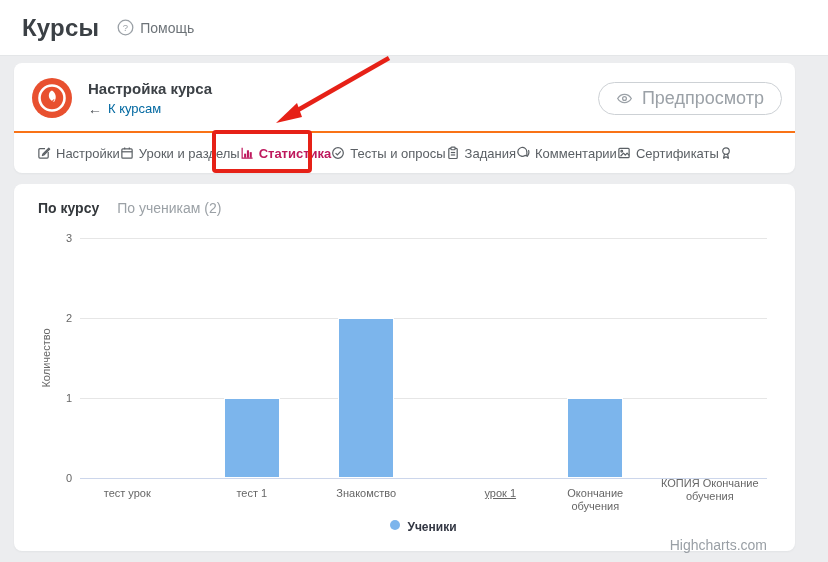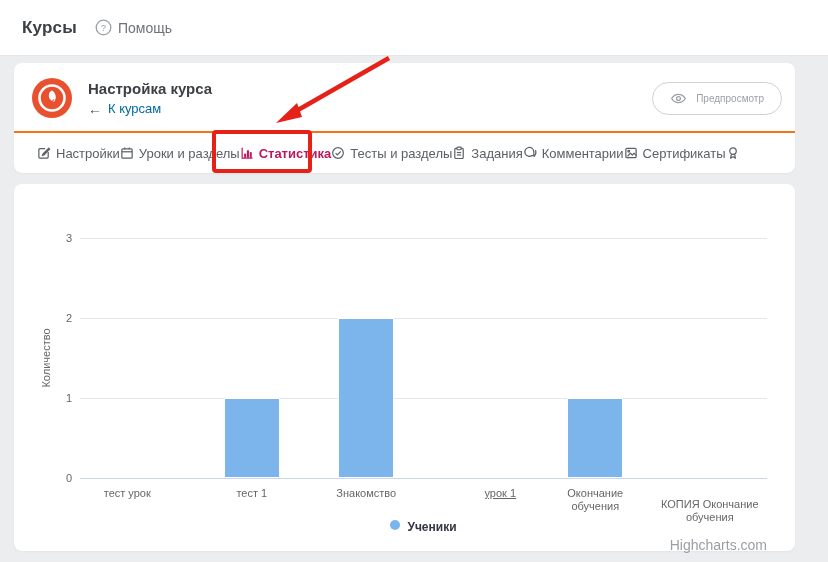--- a/index.html
+++ b/index.html
@@ -1,38 +1,38 @@
 <!DOCTYPE html>
 <html><head>
 <meta charset="utf-8">
 <style>
   * { margin:0; padding:0; box-sizing:border-box; }
   html,body { width:828px; height:562px; overflow:hidden; }
   body { font-family:"Liberation Sans","DejaVu Sans",sans-serif; background:#ecedef; position:relative; }
 
   
   .topbar { background:#fff; height:56px; display:flex; align-items:center; padding-left:22px; border-bottom:1px solid #e4e6e8; }
-  .page-title { font-size:17px; font-weight:700; color:#3b4045; letter-spacing:.2px; }
+  .page-title { font-size:24px; font-weight:700; color:#3b4045; letter-spacing:.2px; }
   .help { display:flex; align-items:center; gap:6px; margin-left:18px; color:#6d7378; font-size:14px; cursor:pointer; }
   .help svg { display:block; }
 
   
   .card { background:#fff; border-radius:8px; margin:0 auto 0 14px; width:781px; box-shadow:0 1px 2px rgba(40,50,60,.05); }
   .card1 { margin-top:7px; }
 
   .course-head { display:flex; align-items:center; padding:14px 18px 12px 18px; height:68px; }
   .avatar { width:40px; height:40px; flex:0 0 40px; }
   .course-meta { margin-left:16px; display:flex; flex-direction:column; gap:4px; }
   .course-title { font-size:15px; font-weight:700; color:#3c4146; }
   .back-link { display:flex; align-items:center; gap:6px; font-size:13px; cursor:pointer; }
   .back-arrow { color:#4a4f54; font-size:14px; }
   .back-text { color:#0369a1; }
   .preview-btn { position:absolute; right:46px; top:82px; height:33px; display:flex; align-items:center; gap:9px;
                  padding:0 17px; border:1px solid #cdd1d5; border-radius:17px; background:#fff; color:#9ba1a7;
-                 font-size:10px; cursor:pointer; font-family:inherit; }
+                 font-size:18px; cursor:pointer; font-family:inherit; }
 
   .tabbar { display:flex; align-items:center; height:42px; padding-left:23px; border-top:2px solid #f97316; }
   .tab { display:flex; align-items:center; gap:5px; font-size:13px; color:#5b6065; cursor:pointer; white-space:nowrap; }
   .tab svg { display:block; flex:0 0 auto; }
   .tab.active { color:#be185d; font-weight:700; }
 
   
   .card2 { margin-top:11px; height:367px; position:relative; }
   .view-tabs { position:absolute; top:16px; left:24px; display:flex; gap:18px; font-size:14px; }
   .view-tab { cursor:pointer; color:#9ba1a6; }
@@ -117,21 +117,21 @@
         <rect x="7.4" y="4.6" width="2.2" height="8" fill="currentColor" stroke="none"></rect>
         <rect x="10.4" y="6.6" width="2.2" height="6" fill="currentColor" stroke="none"></rect>
       </svg>
       <span>Статистика</span>
     </div>
     <div class="tab">
       <svg width="14" height="14" viewBox="0 0 15 15" fill="none" stroke="currentColor" stroke-width="1.3">
         <circle cx="7.5" cy="7.5" r="5.7"></circle>
         <path d="M4.9 7.7l1.9 1.9 3.6-3.9"></path>
       </svg>
-      <span>Тесты и разделы</span>
+      <span>Тесты и опросы</span>
     </div>
     <div class="tab">
       <svg width="14" height="14" viewBox="0 0 15 15" fill="none" stroke="currentColor" stroke-width="1.3">
         <rect x="3" y="2.6" width="9" height="10.8" rx="1"></rect>
         <rect x="5.3" y="1.2" width="4.4" height="2.8" rx="0.7" fill="#fff"></rect>
         <line x1="5.2" y1="7" x2="9.8" y2="7"></line>
         <line x1="5.2" y1="9.6" x2="9.8" y2="9.6"></line>
       </svg>
       <span>Задания</span>
     </div>
@@ -154,20 +154,24 @@
       <svg width="14" height="14" viewBox="0 0 15 15" fill="none" stroke="currentColor" stroke-width="1.3" stroke-linejoin="round">
         <circle cx="7.5" cy="5.4" r="3.5"></circle>
         <path d="M5.9 8.5L4.9 13l2.6-1.4L10.1 13l-1-4.5"></path>
       </svg>
 
     </div>
   </div>
 </div>
 
 <div class="card card2">
+  <div class="view-tabs">
+    <div class="view-tab active">По курсу</div>
+    <div class="view-tab">По ученикам (2)</div>
+  </div>
 
   <div class="chart">
     <div class="ylabel" style="left:32px; top:134px;">Количество</div>
     <div class="legend" style="left:66px; top:296px; width:687px;">
       <span class="legend-dot" style="background: rgb(124, 181, 236);"></span>
       <span class="legend-label">Ученики</span>
     </div>
     <div class="credit">Highcharts.com</div>
   <div class="gridline axis" style="left: 66px; top: 254px; width: 687px;"></div>
       <div class="ytick" style="top: 248px;">0</div>
@@ -178,21 +182,21 @@
       <div class="gridline" style="left: 66px; top: 14px; width: 687px;"></div>
       <div class="ytick" style="top: 8px;">3</div>
       <div class="xcat" style="left: 56px; top: 263px; width: 114.5px;">тест урок</div>
       <div class="bar" title="тест 1: 1" style="left: 209.75px; top: 174px; width: 56px; height: 80px; background: rgb(124, 181, 236);"></div>
       <div class="xcat" style="left: 180.5px; top: 263px; width: 114.5px;">тест 1</div>
       <div class="bar" title="Знакомство: 2" style="left: 324.25px; top: 94px; width: 56px; height: 160px; background: rgb(124, 181, 236);"></div>
       <div class="xcat" style="left: 295px; top: 263px; width: 114.5px;">Знакомство</div>
       <div class="xcat" style="left: 429px; top: 263px; width: 114.5px; text-decoration: underline;">урок 1</div>
       <div class="bar" title="Окончание обучения: 1" style="left: 553.25px; top: 174px; width: 56px; height: 80px; background: rgb(124, 181, 236);"></div>
       <div class="xcat" style="left: 524px; top: 263px; width: 114.5px;">Окончание обучения</div>
-      <div class="xcat" style="left: 638.5px; top: 274px; width: 114.5px; text-align: center;">КОПИЯ Окончание обучения</div>
+      <div class="xcat" style="left: 638.5px; top: 253px; width: 114.5px; text-align: center;">КОПИЯ Окончание обучения</div>
     </div>
 </div>
 
 <div class="anno-rect" style="border-color: rgb(230, 33, 23);"></div>
 <svg class="anno-arrow" width="828" height="562" viewBox="0 0 828 562">
   <line x1="389" y1="58" x2="291" y2="114" stroke="#e62117" stroke-width="4.5"></line>
   <path d="M276 123 L297 103 L302 117 Z" fill="#e62117"></path>
 </svg>
 
 </body></html>

